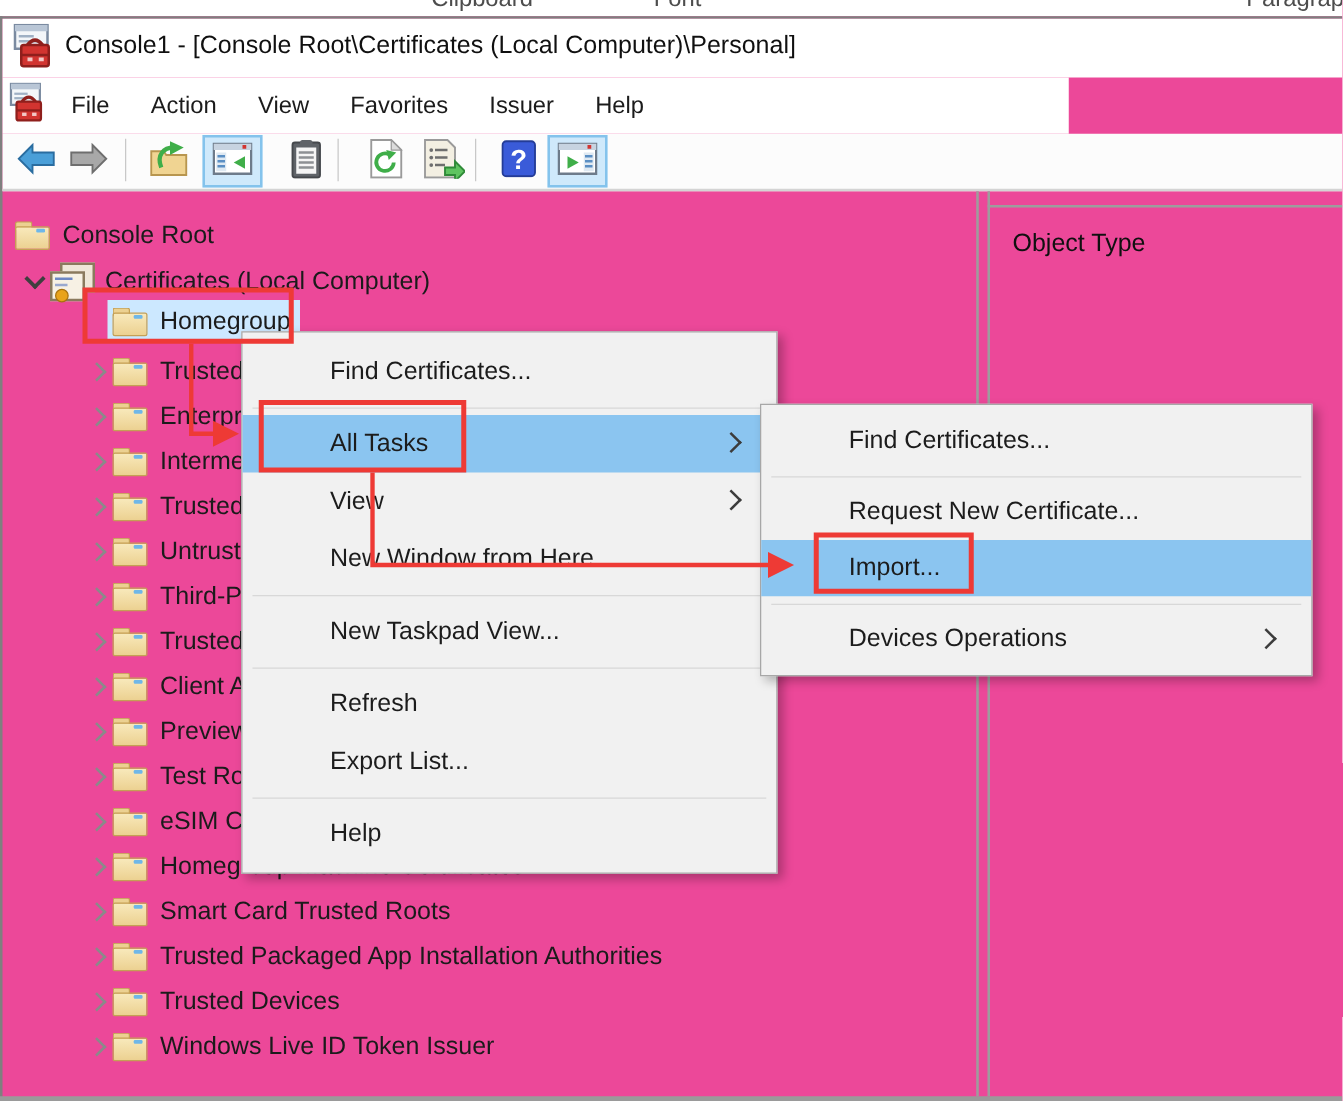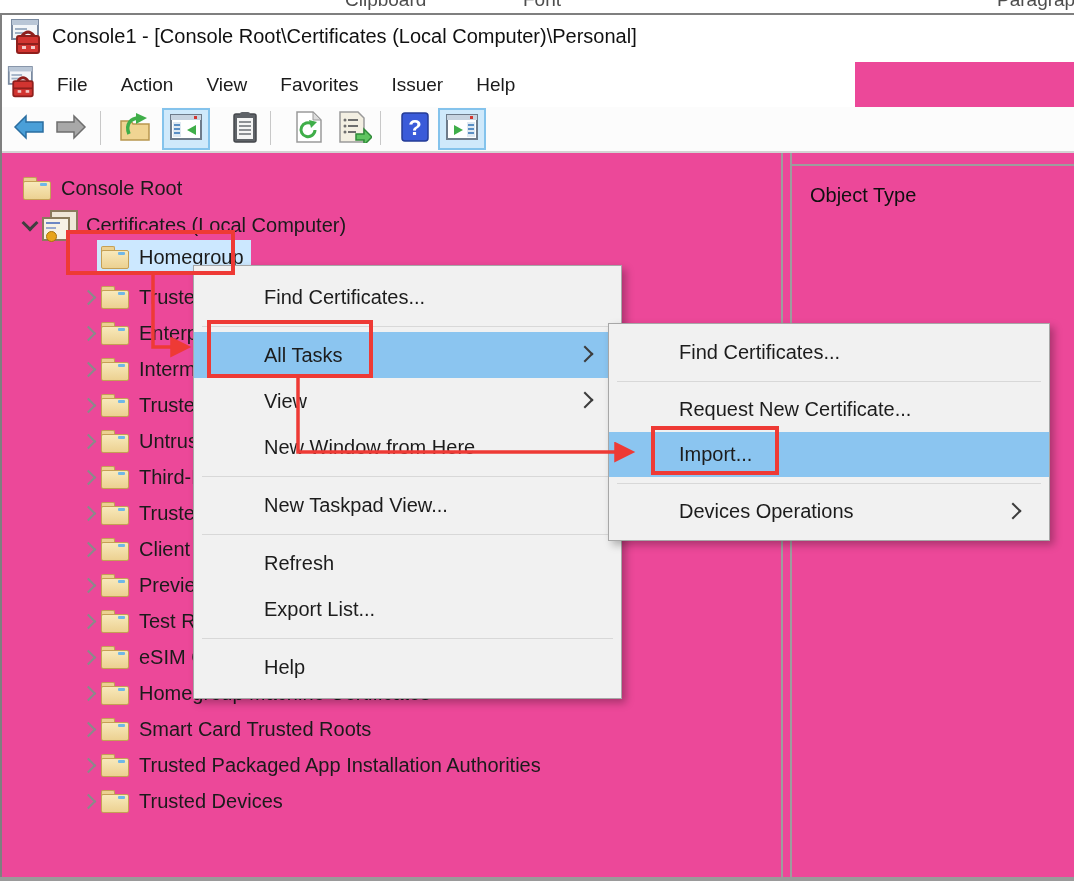--- a/index.html
+++ b/index.html
@@ -31,24 +31,24 @@
   .tbtn.toggled{background:#cfe9fb;border:2px solid #84c3ec;width:44px;height:38px;top:1px;}
   .tsep{position:absolute;top:4px;width:1px;height:34px;background:#c8c8c8;}
 
   
   .pane-left-border{position:absolute;left:781px;top:153px;width:2px;height:724px;background:#9d9d9d;z-index:1;}
   .pane-right-border{position:absolute;left:790px;top:153px;width:2px;height:724px;background:#9d9d9d;z-index:1;}
   .pane-right-top{position:absolute;left:790px;top:164px;width:284px;height:2px;background:#9d9d9d;z-index:1;}
   .objtype{position:absolute;left:810px;top:184px;font-size:20px;color:#101010;z-index:1;}
 
   
-  #tree{position:absolute;left:13px;top:0;width:780px;height:881px;z-index:2;text-align:right;}
+  #tree{position:absolute;left:2px;top:0;width:780px;height:881px;z-index:2;text-align:right;}
   .trow{position:absolute;left:0;height:36px;width:778px;display:flex;align-items:center;font-size:20px;white-space:nowrap;}
   .trow.ind0{padding-left:10px;}
-  .trow.ind1{padding-left:5px;}
+  .trow.ind1{padding-left:14px;}
   .trow.ind2{padding-left:64px;}
   .chevbox{width:24px;height:24px;position:relative;flex:0 0 24px;}
   .chev{position:absolute;left:6px;top:7px;width:9px;height:9px;}
   .chev.cr{border-right:2px solid #8a8a8a;border-bottom:2px solid #8a8a8a;transform:rotate(-45deg);}
   .chev.cd{border-right:3px solid #3f3f3f;border-bottom:3px solid #3f3f3f;transform:rotate(45deg);top:4px;}
   .tlabel{margin-left:10px;position:relative;}
   .selbg{position:absolute;left:84px;top:1px;width:154px;height:34px;background:#cce8ff;}
 
   
   .fold{position:relative;width:28px;height:24px;flex:0 0 28px;}
@@ -429,20 +429,31 @@
         <span class="chevbox">
           <span class="chev cr"></span>
         </span>
         <span class="fold">
           <span class="ftab"></span>
           <span class="fbody"></span>
           <span class="fglint"></span>
         </span>
         <span class="tlabel">Trusted Packaged App Installation Authorities</span>
       </div>
+      <div class="trow ind2" style="top: 819px;">
+        <span class="chevbox">
+          <span class="chev cr"></span>
+        </span>
+        <span class="fold">
+          <span class="ftab"></span>
+          <span class="fbody"></span>
+          <span class="fglint"></span>
+        </span>
+        <span class="tlabel">Windows Live ID Token Issuer</span>
+      </div>
     </div>
 
   <div id="menu1" class="menu">
       <div class="mi">
         <span class="milab">Find Certificates...</span>
       </div>
       <div class="msep"></div>
       <div class="mi hl">
         <span class="milab">All Tasks</span>
         <span class="mchev"></span>

